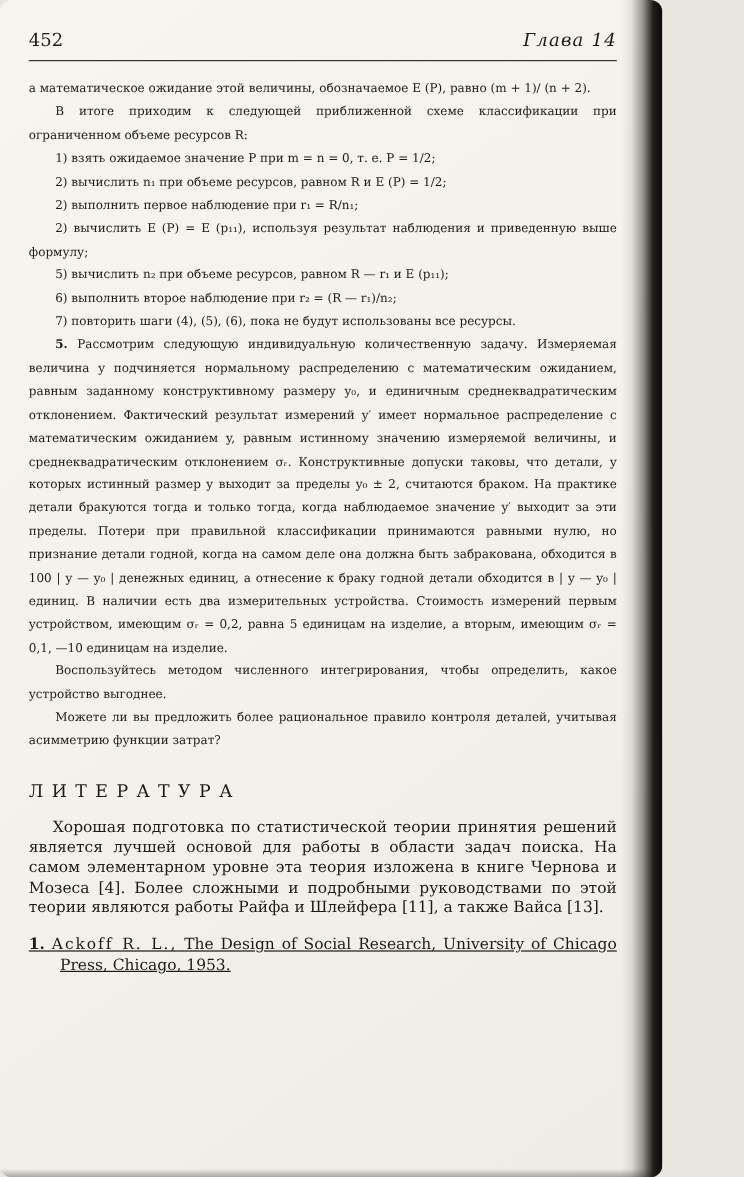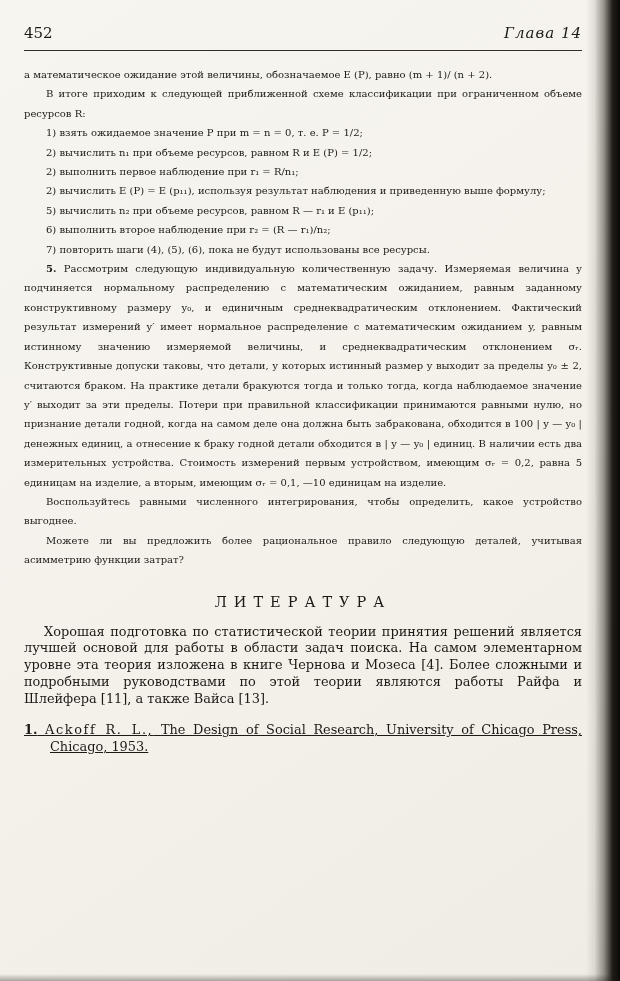--- a/index.html
+++ b/index.html
@@ -2,28 +2,29 @@
 <html><head>
 <meta charset="utf-8">
 <style>
   html, body {
     margin: 0;
     padding: 0;
     background: #e9e6e0;
   }
   .page {
     position: relative;
-    width: 620px;
+    width: 552px;
     height: 981px;
     margin: 0;
     background: linear-gradient(145deg, #f7f5f0 0%, #f4f1eb 55%, #efece5 100%);
     color: #1c1a17;
     font-family: "DejaVu Serif", "DejaVu Sans", serif;
     overflow: hidden;
     box-sizing: border-box;
+    border-radius: 10px;
   }
   .content {
     position: relative;
     padding: 24px 38px 0 24px; 
   }
   
   .running-head {
     position: relative;
     height: 22px;
     font-size: 15px;
@@ -54,21 +55,21 @@
   .body-text p {
     margin: 0;
   }
   .indent {
     text-indent: 22px;
   }
   .bold { font-weight: bold; }
   
   .lit-heading {
     margin: 24px 0 14px 0;
-    text-align: center;
+    text-align: left;
     font-size: 14.5px;
     font-weight: normal;
     letter-spacing: 7px;
   }
   .lit-text {
     font-size: 12.9px;
     line-height: 16.9px;
     text-align: justify;
   }
   .lit-text p { margin: 0; }
@@ -126,22 +127,22 @@
       <p>а математическое ожидание этой величины, обозначаемое E (P), равно (m + 1)/ (n + 2).</p>
       <p class="indent">В итоге приходим к следующей приближенной схеме классификации при ограниченном объеме ресурсов R:</p>
       <p class="indent">1) взять ожидаемое значение P при m = n = 0, т. е. P = 1/2;</p>
       <p class="indent">2) вычислить n₁ при объеме ресурсов, равном R и E (P) = 1/2;</p>
       <p class="indent">2) выполнить первое наблюдение при r₁ = R/n₁;</p>
       <p class="indent">2) вычислить E (P) = E (p₁₁), используя результат наблюдения и приведенную выше формулу;</p>
       <p class="indent">5) вычислить n₂ при объеме ресурсов, равном R — r₁ и E (p₁₁);</p>
       <p class="indent">6) выполнить второе наблюдение при r₂ = (R — r₁)/n₂;</p>
       <p class="indent">7) повторить шаги (4), (5), (6), пока не будут использованы все ресурсы.</p>
       <p class="indent"><span class="bold">5.</span> <span>Рассмотрим следующую индивидуальную количественную задачу. Измеряемая величина y подчиняется нормальному распределению с математическим ожиданием, равным заданному конструктивному размеру y₀, и единичным среднеквадратическим отклонением. Фактический результат измерений y′ имеет нормальное распределение с математическим ожиданием y, равным истинному значению измеряемой величины, и среднеквадратическим отклонением σᵣ. Конструктивные допуски таковы, что детали, у которых истинный размер y выходит за пределы y₀ ± 2, считаются браком. На практике детали бракуются тогда и только тогда, когда наблюдаемое значение y′ выходит за эти пределы. Потери при правильной классификации принимаются равными нулю, но признание детали годной, когда на самом деле она должна быть забракована, обходится в 100 | y — y₀ | денежных единиц, а отнесение к браку годной детали обходится в | y — y₀ | единиц. В наличии есть два измерительных устройства. Стоимость измерений первым устройством, имеющим σᵣ = 0,2, равна 5 единицам на изделие, а вторым, имеющим σᵣ = 0,1, —10 единицам на изделие.</span></p>
-      <p class="indent">Воспользуйтесь равными численного интегрирования, чтобы определить, какое устройство выгоднее.</p>
-      <p class="indent">Можете ли вы предложить более рациональное правило следующую деталей, учитывая асимметрию функции затрат?</p>
+      <p class="indent">Воспользуйтесь методом численного интегрирования, чтобы определить, какое устройство выгоднее.</p>
+      <p class="indent">Можете ли вы предложить более рациональное правило контроля деталей, учитывая асимметрию функции затрат?</p>
     </div>
 
     <h2 class="lit-heading">ЛИТЕРАТУРА</h2>
 
     <div class="lit-text">
       <p class="indent">Хорошая подготовка по статистической теории принятия решений является лучшей основой для работы в области задач поиска. На самом элементарном уровне эта теория изложена в книге Чернова и Мозеса [4]. Более сложными и подробными руководствами по этой теории являются работы Райфа и Шлейфера [11], а также Вайса [13].</p>
     </div>
 
     <div class="reference">
       <span class="ref-num">1.</span>

